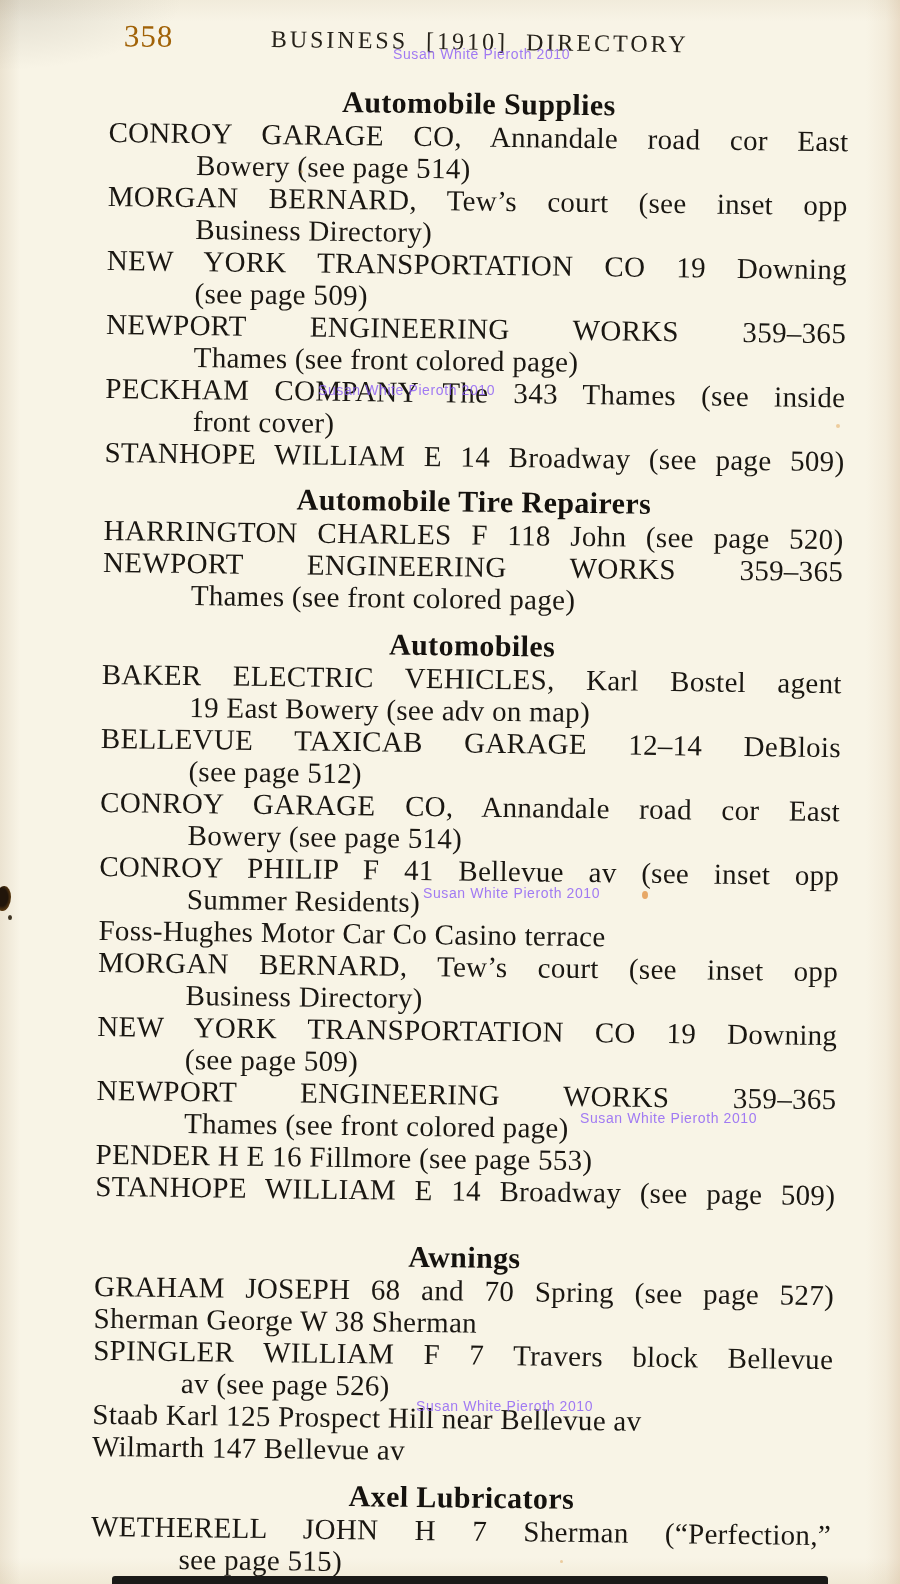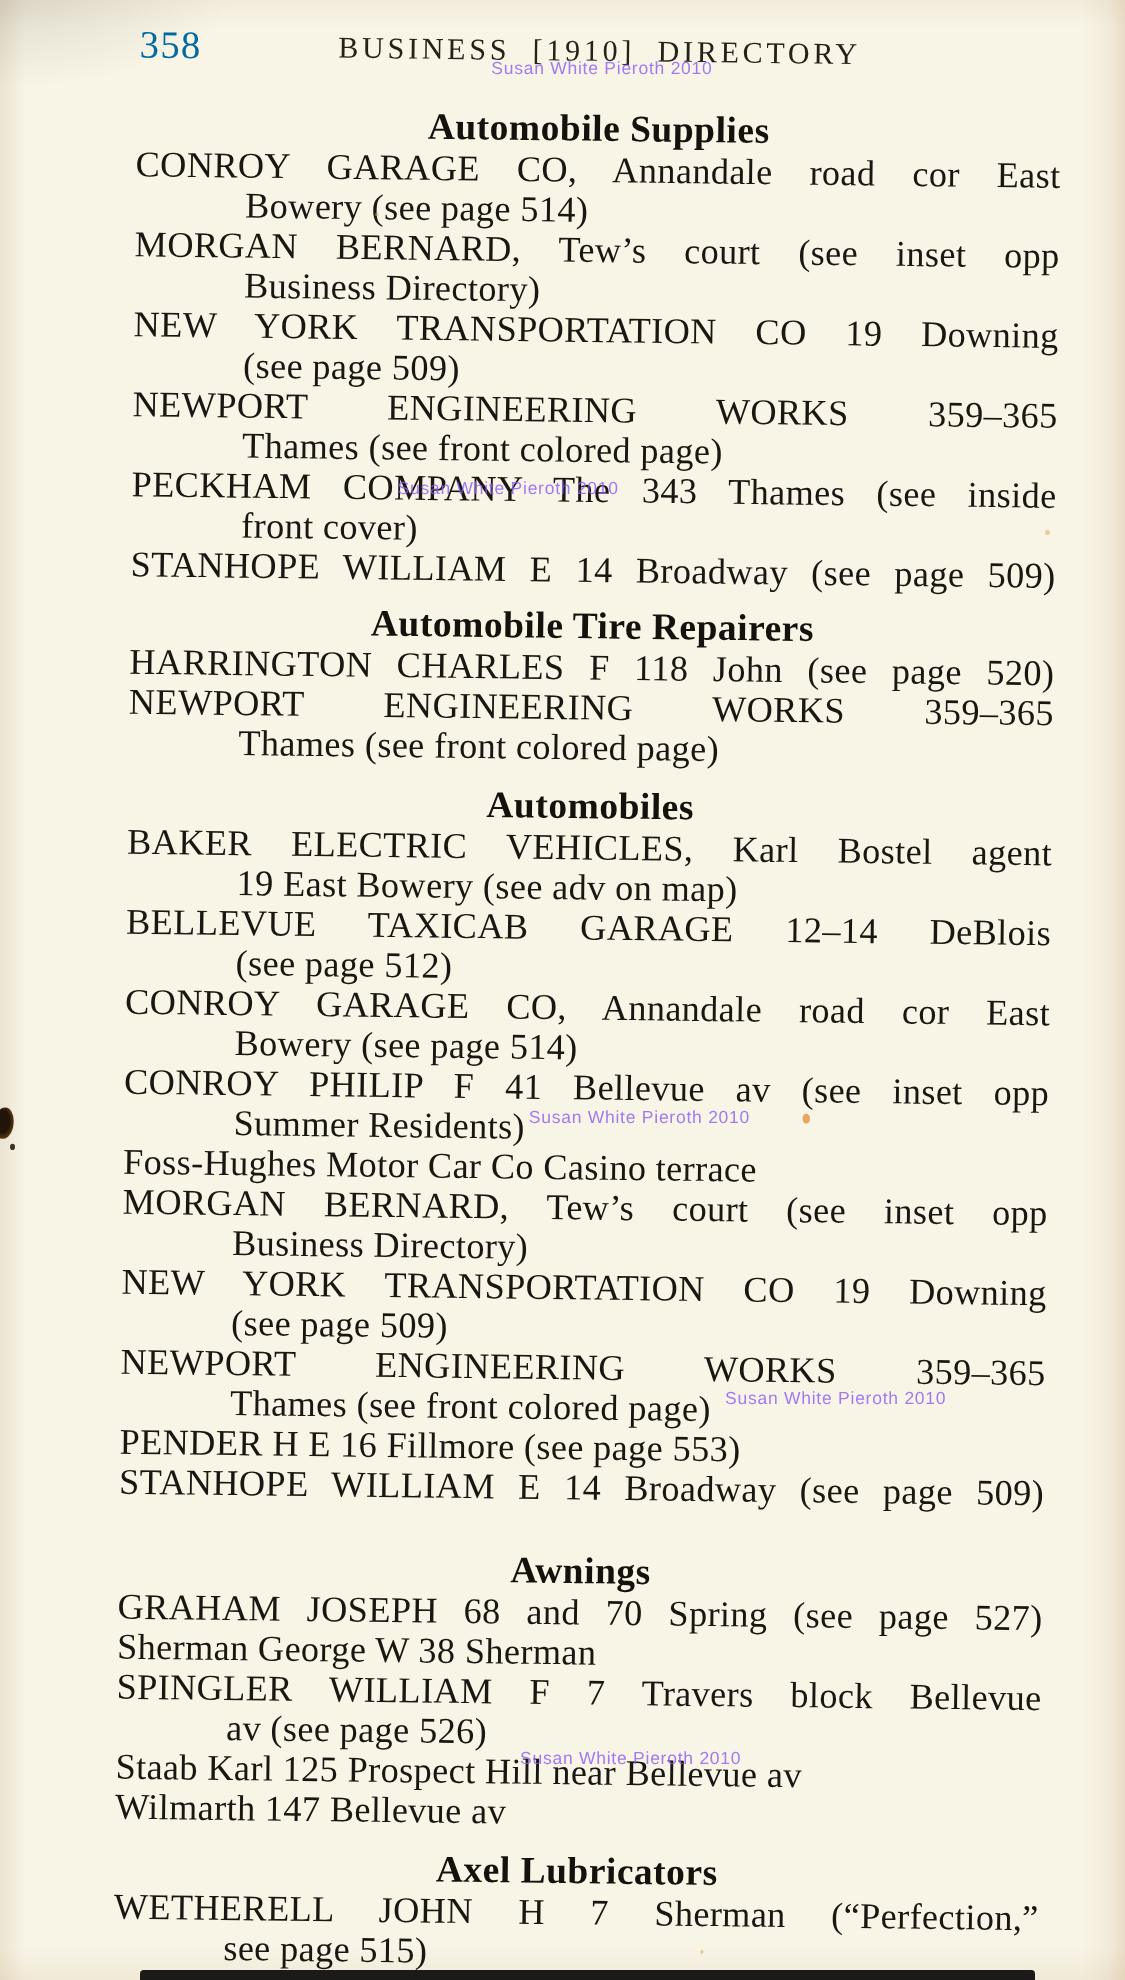--- a/index.html
+++ b/index.html
@@ -16,22 +16,22 @@
       #f8f4e6;
   }
   .paper-speck{position:absolute;border-radius:50%;}
   
   .scan{
     position:absolute;left:110px;top:18px;width:740px;
     transform:rotate(0.72deg);transform-origin:0 0;
   }
   .header-row{position:relative;height:38px;}
   .pageno{
-    position:absolute;left:2px;top:0;
-    font-size:31px;letter-spacing:1px;color:#0369a1;
+    position:absolute;left:14px;top:0;
+    font-size:31px;letter-spacing:1px;color:#a16207;
   }
   .phead{
     position:absolute;left:0;right:0;top:6px;text-align:center;
     font-size:24px;letter-spacing:3px;word-spacing:9px;color:#26221a;
   }
   .sec-title{
     margin:0;text-align:center;font-size:30px;line-height:34px;
     font-weight:bold;letter-spacing:0.4px;color:#15120e;
     font-family:"Liberation Serif", serif;
   }

